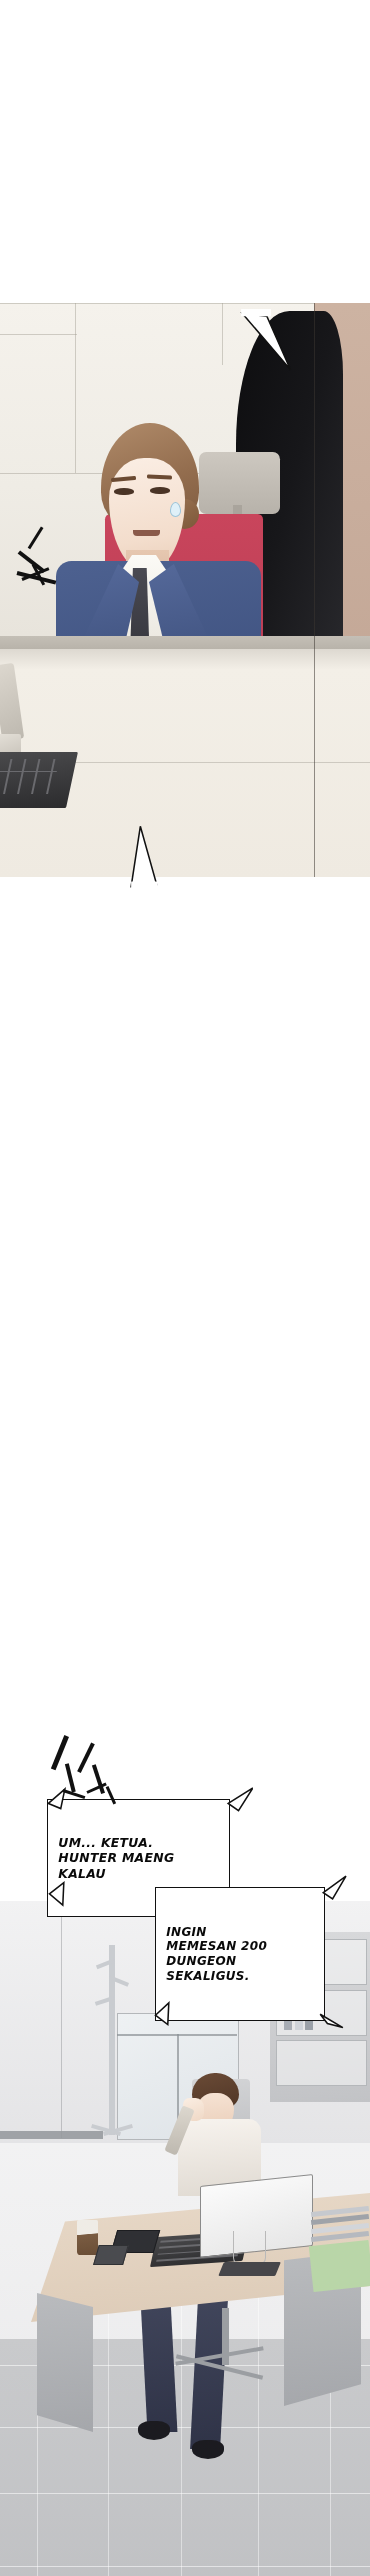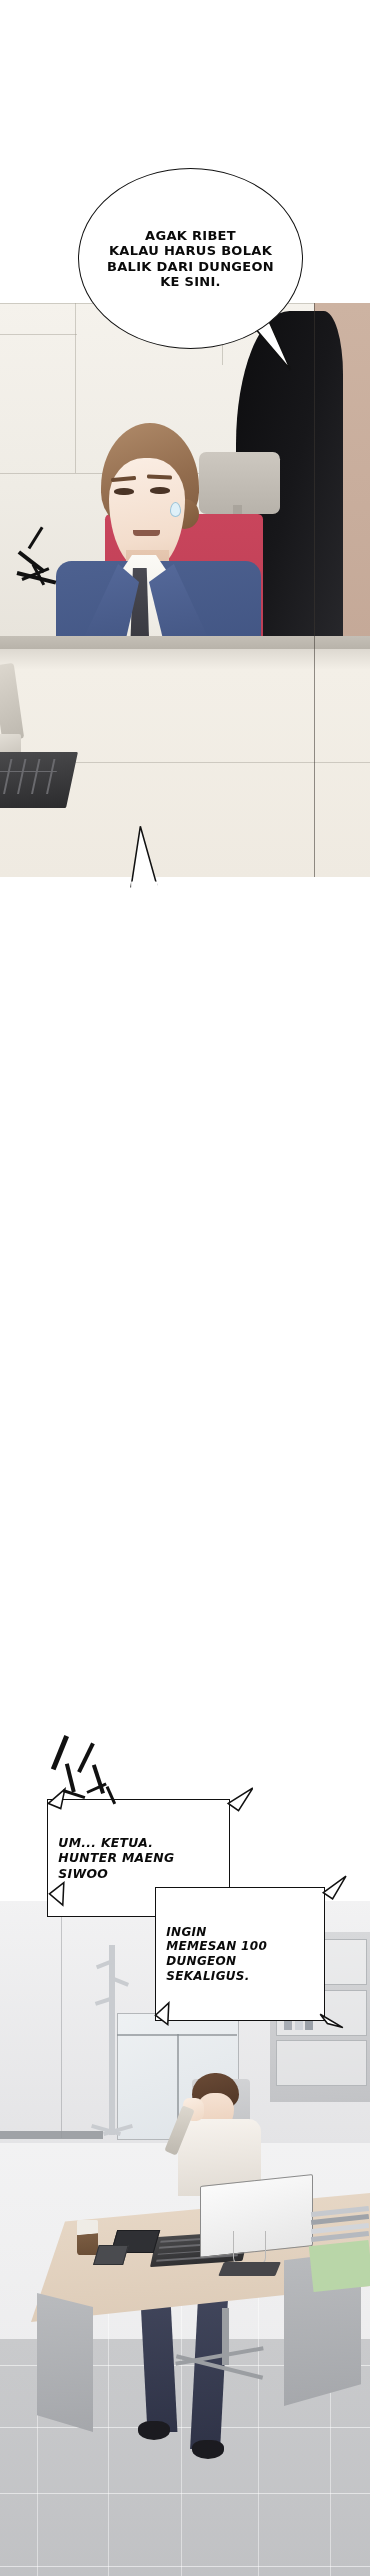--- a/index.html
+++ b/index.html
@@ -341,26 +341,20 @@
       <div class="kb-key" style="left:20.6px; top:7.2px; width:2.1px; height:35px;"></div>
       <div class="kb-key" style="left:35px; top:7.2px; width:2.1px; height:35px;"></div>
       <div class="kb-key" style="left:49px; top:7.2px; width:2.1px; height:35px;"></div>
       <div class="kb-key" style="left:64px; top:7.2px; width:2.1px; height:35px;"></div>
       <div class="kb-key" style="left:4.1px; top:18.5px; width:66px; height:1.5px;"></div>
     </div>
 
     <div class="panel-line" style="right:56px; top:0; width:1px; height:100%; background:rgba(60,55,50,.55);"></div>
   </div>
 
-  <div class="bubble-oval" style="left:78px; top:168px; width:225px; height:181px;">
-    <div class="bubble-text" style="font-size:13px;">AGAK RIBET
-KALAU HARUS BOLAK
-BALIK DARI DUNGEON
-KE SINI.</div>
-  </div>
   <svg class="tail" style="left:237px; top:309px; width:72px; height:67px;" viewBox="0 0 140 130">
     <polygon points="10,8 58,14 104,118" fill="#ffffff" stroke="#111111" stroke-width="3"></polygon>
     <rect x="8" y="0" width="58" height="14" fill="#ffffff"></rect>
   </svg>
 
   <svg class="tail" style="left:125px; top:824px; width:46px; height:67px;" viewBox="0 0 90 130">
     <polygon points="30,4 12,122 62,118" fill="#ffffff" stroke="#111111" stroke-width="3"></polygon>
     <rect x="12" y="112" width="52" height="16" fill="#ffffff"></rect>
   </svg>
 
@@ -370,31 +364,31 @@
     <div class="sfx-stroke" style="left:30px; top:13.4px; width:32px; height:4.1px; transform:rotate(-64deg);"></div>
     <div class="sfx-stroke" style="left:45px; top:6.2px; width:30px; height:3.6px; transform:rotate(72deg);"></div>
     <div class="sfx-stroke" style="left:14.4px; top:32px; width:23px; height:3.1px; transform:rotate(18deg);"></div>
     <div class="sfx-stroke" style="left:38px; top:34px; width:20.6px; height:3.1px; transform:rotate(-24deg);"></div>
     <div class="sfx-stroke" style="left:58px; top:28px; width:18.5px; height:3.1px; transform:rotate(66deg);"></div>
   </div>
 
   <div class="bubble-jag" style="left:47px; top:1799px; width:183px; height:118px;">
     <div class="jag-text" style="font-size:12.4px;">UM... KETUA.
 HUNTER MAENG
-SIWOO</div>
+KALAU</div>
   </div>
   <svg class="spike" style="left:37px; top:1787px; width:216px; height:149px;" viewBox="0 0 420 290">
     <polygon points="22,32 54,4 46,42" fill="#ffffff" stroke="#111111" stroke-width="3"></polygon>
     <polygon points="372,32 420,2 392,46" fill="#ffffff" stroke="#111111" stroke-width="3"></polygon>
     <polygon points="24,208 52,186 50,230" fill="#ffffff" stroke="#111111" stroke-width="3"></polygon>
   </svg>
 
   <div class="bubble-jag" style="left:155px; top:1887px; width:170px; height:134px;">
     <div class="jag-text" style="font-size:12px;">INGIN
-MEMESAN 100
+MEMESAN 200
 DUNGEON
 SEKALIGUS.</div>
   </div>
   <svg class="spike" style="left:141px; top:1873px; width:206px; height:165px;" viewBox="0 0 400 320">
     <polygon points="354,38 398,6 372,50" fill="#ffffff" stroke="#111111" stroke-width="3"></polygon>
     <polygon points="28,276 54,252 52,294" fill="#ffffff" stroke="#111111" stroke-width="3"></polygon>
     <polygon points="348,274 392,300 362,292" fill="#ffffff" stroke="#111111" stroke-width="3"></polygon>
   </svg>
 
   <div class="panel" style="left:0; top:1901px; width:371px; height:811px;">

